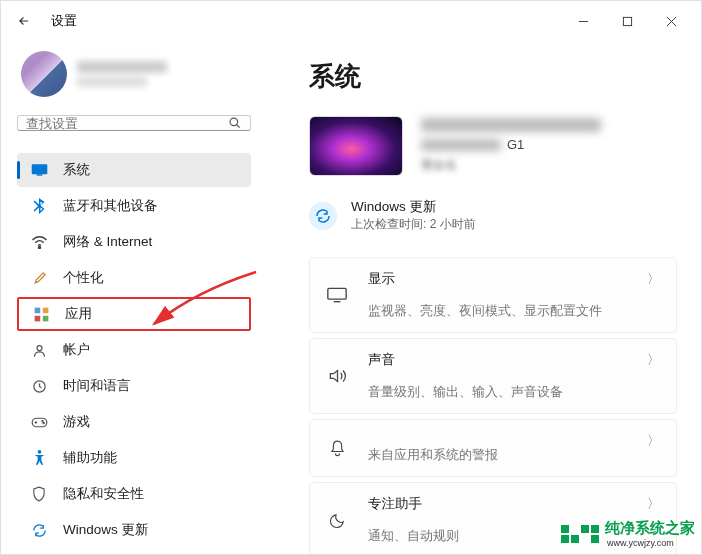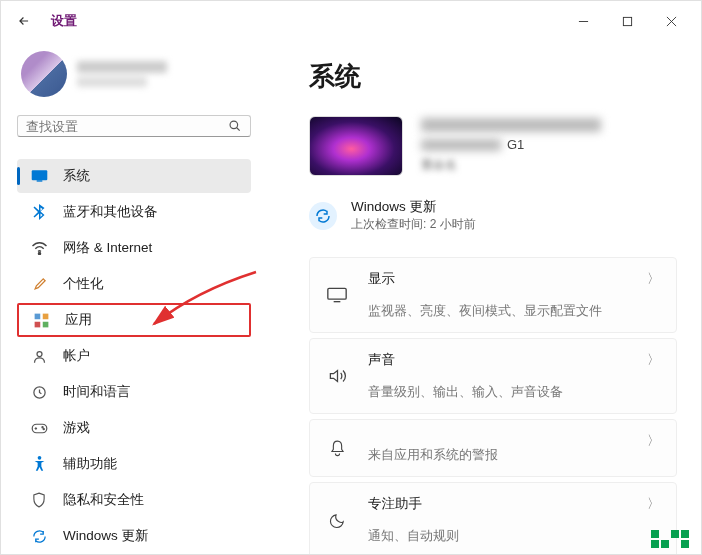--- a/index.html
+++ b/index.html
@@ -1,29 +1,29 @@
 <!DOCTYPE html>
 <html><head>
   <meta charset="utf-8">
   <style>
     * { margin: 0; padding: 0; box-sizing: border-box; font-family: 'Segoe UI', 'Microsoft YaHei', sans-serif; }
     body { width: 702px; height: 555px; background: #fff; position: relative; overflow: hidden; border: 1px solid #e0e0e0; }
     .titlebar { display: flex; align-items: center; height: 40px; padding: 0 8px; }
     .back-btn { width: 30px; height: 30px; display: flex; align-items: center; justify-content: center; cursor: pointer; font-size: 15px; color: #333; }
-    .titlebar-title { font-size: 13px; margin-left: 12px; color: #701a75; font-weight: bold; }
+    .titlebar-title { font-size: 13px; margin-left: 12px; color: #000000; }
     .window-controls { margin-left: auto; display: flex; }
     .window-controls div { width: 44px; height: 36px; display: flex; align-items: center; justify-content: center; cursor: pointer; }
     .container { display: flex; height: calc(100% - 40px); }
     .sidebar { width: 262px; padding: 10px 12px 0 16px; overflow-y: auto; }
     .profile { display: flex; align-items: center; margin-bottom: 18px; margin-left: 4px; }
     .avatar { width: 46px; height: 46px; border-radius: 50%; background: linear-gradient(135deg, #b08cc9 30%, #d9c6e8 55%, #4a6aa0 55%, #3a5890 100%); margin-right: 10px; }
     .profile-text { filter: blur(3px); }
     .profile-text .line1 { width: 90px; height: 12px; background: #ccc; margin-bottom: 4px; border-radius: 2px; }
     .profile-text .line2 { width: 70px; height: 10px; background: #ddd; border-radius: 2px; }
-    .search { display: flex; align-items: center; border: 1px solid #ccc; border-radius: 3px; height: 22px; padding: 0 8px; margin-bottom: 22px; background: #fdfdfd; border-bottom: 1.5px solid #999; }
+    .search { display: flex; align-items: center; border: 1px solid #ccc; border-radius: 3px; height: 16px; padding: 0 8px; margin-bottom: 22px; background: #fdfdfd; border-bottom: 1.5px solid #999; }
     .search input { border: none; outline: none; flex: 1; font-size: 13px; background: transparent; color: #666; }
     .search-icon { font-size: 14px; color: #555; }
     .nav-item { display: flex; align-items: center; height: 34px; padding: 0 10px 0 12px; border-radius: 4px; cursor: pointer; font-size: 13.5px; color: #222; margin-bottom: 2px; }
     .nav-item .icon { width: 20px; margin-right: 14px; display: flex; align-items: center; justify-content: center; }
     .nav-item.selected { background: #eaeaea; position: relative; }
     .nav-item.selected::before { content: ''; position: absolute; left: 0; top: 8px; bottom: 8px; width: 3px; background: #0067c0; border-radius: 2px; }
     .nav-item.highlighted { border: 2.5px solid #e03030; border-radius: 2px; }
     .main { flex: 1; padding: 18px 24px 0 46px; overflow-y: auto; }
     .main-title { font-size: 26px; font-weight: 600; margin-bottom: 22px; color: #1a1a1a; }
     .device-row { display: flex; align-items: center; margin-bottom: 14px; }
@@ -313,13 +313,17 @@
   <div class="wm-logo">
     <div></div>
       <div class="off"></div>
       <div></div>
       <div></div>
     <div></div>
       <div></div>
       <div class="off"></div>
       <div></div>
   </div>
+  <div>
+    <span>纯净系统之家</span>
+    <div class="wm-text2">www.ycwjzy.com</div>
+  </div>
 </div>
 
 </body></html>

